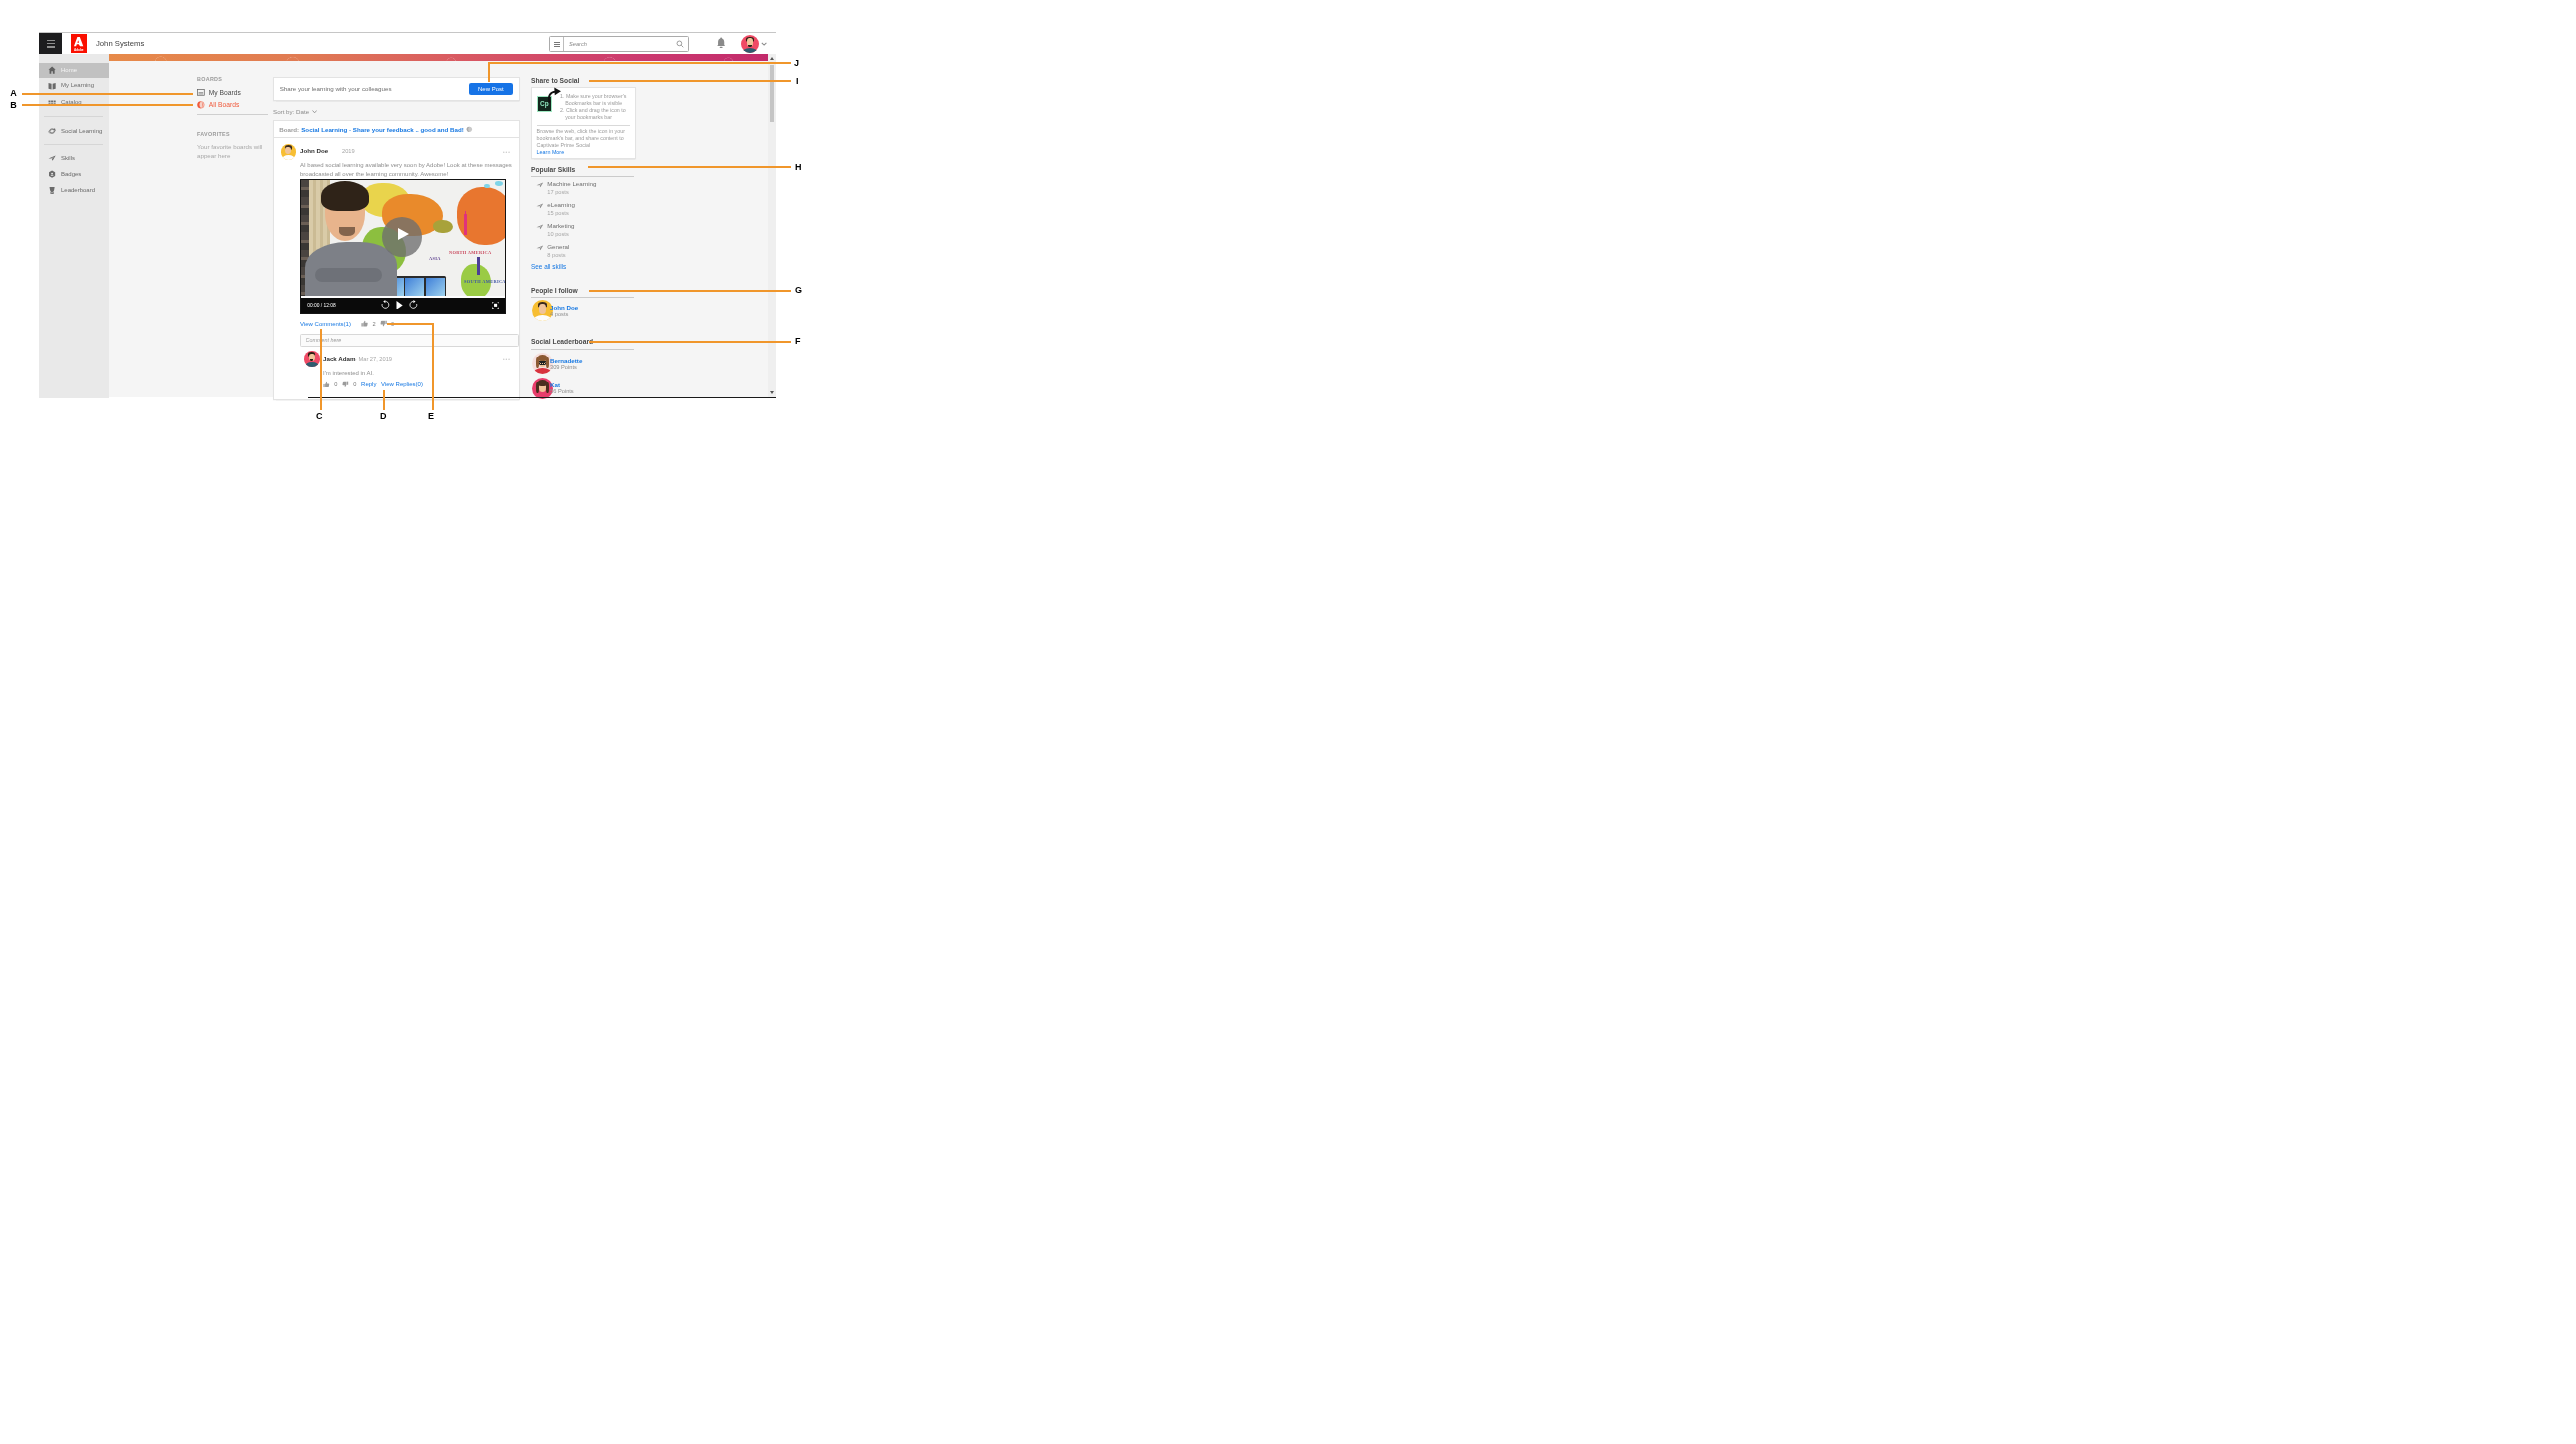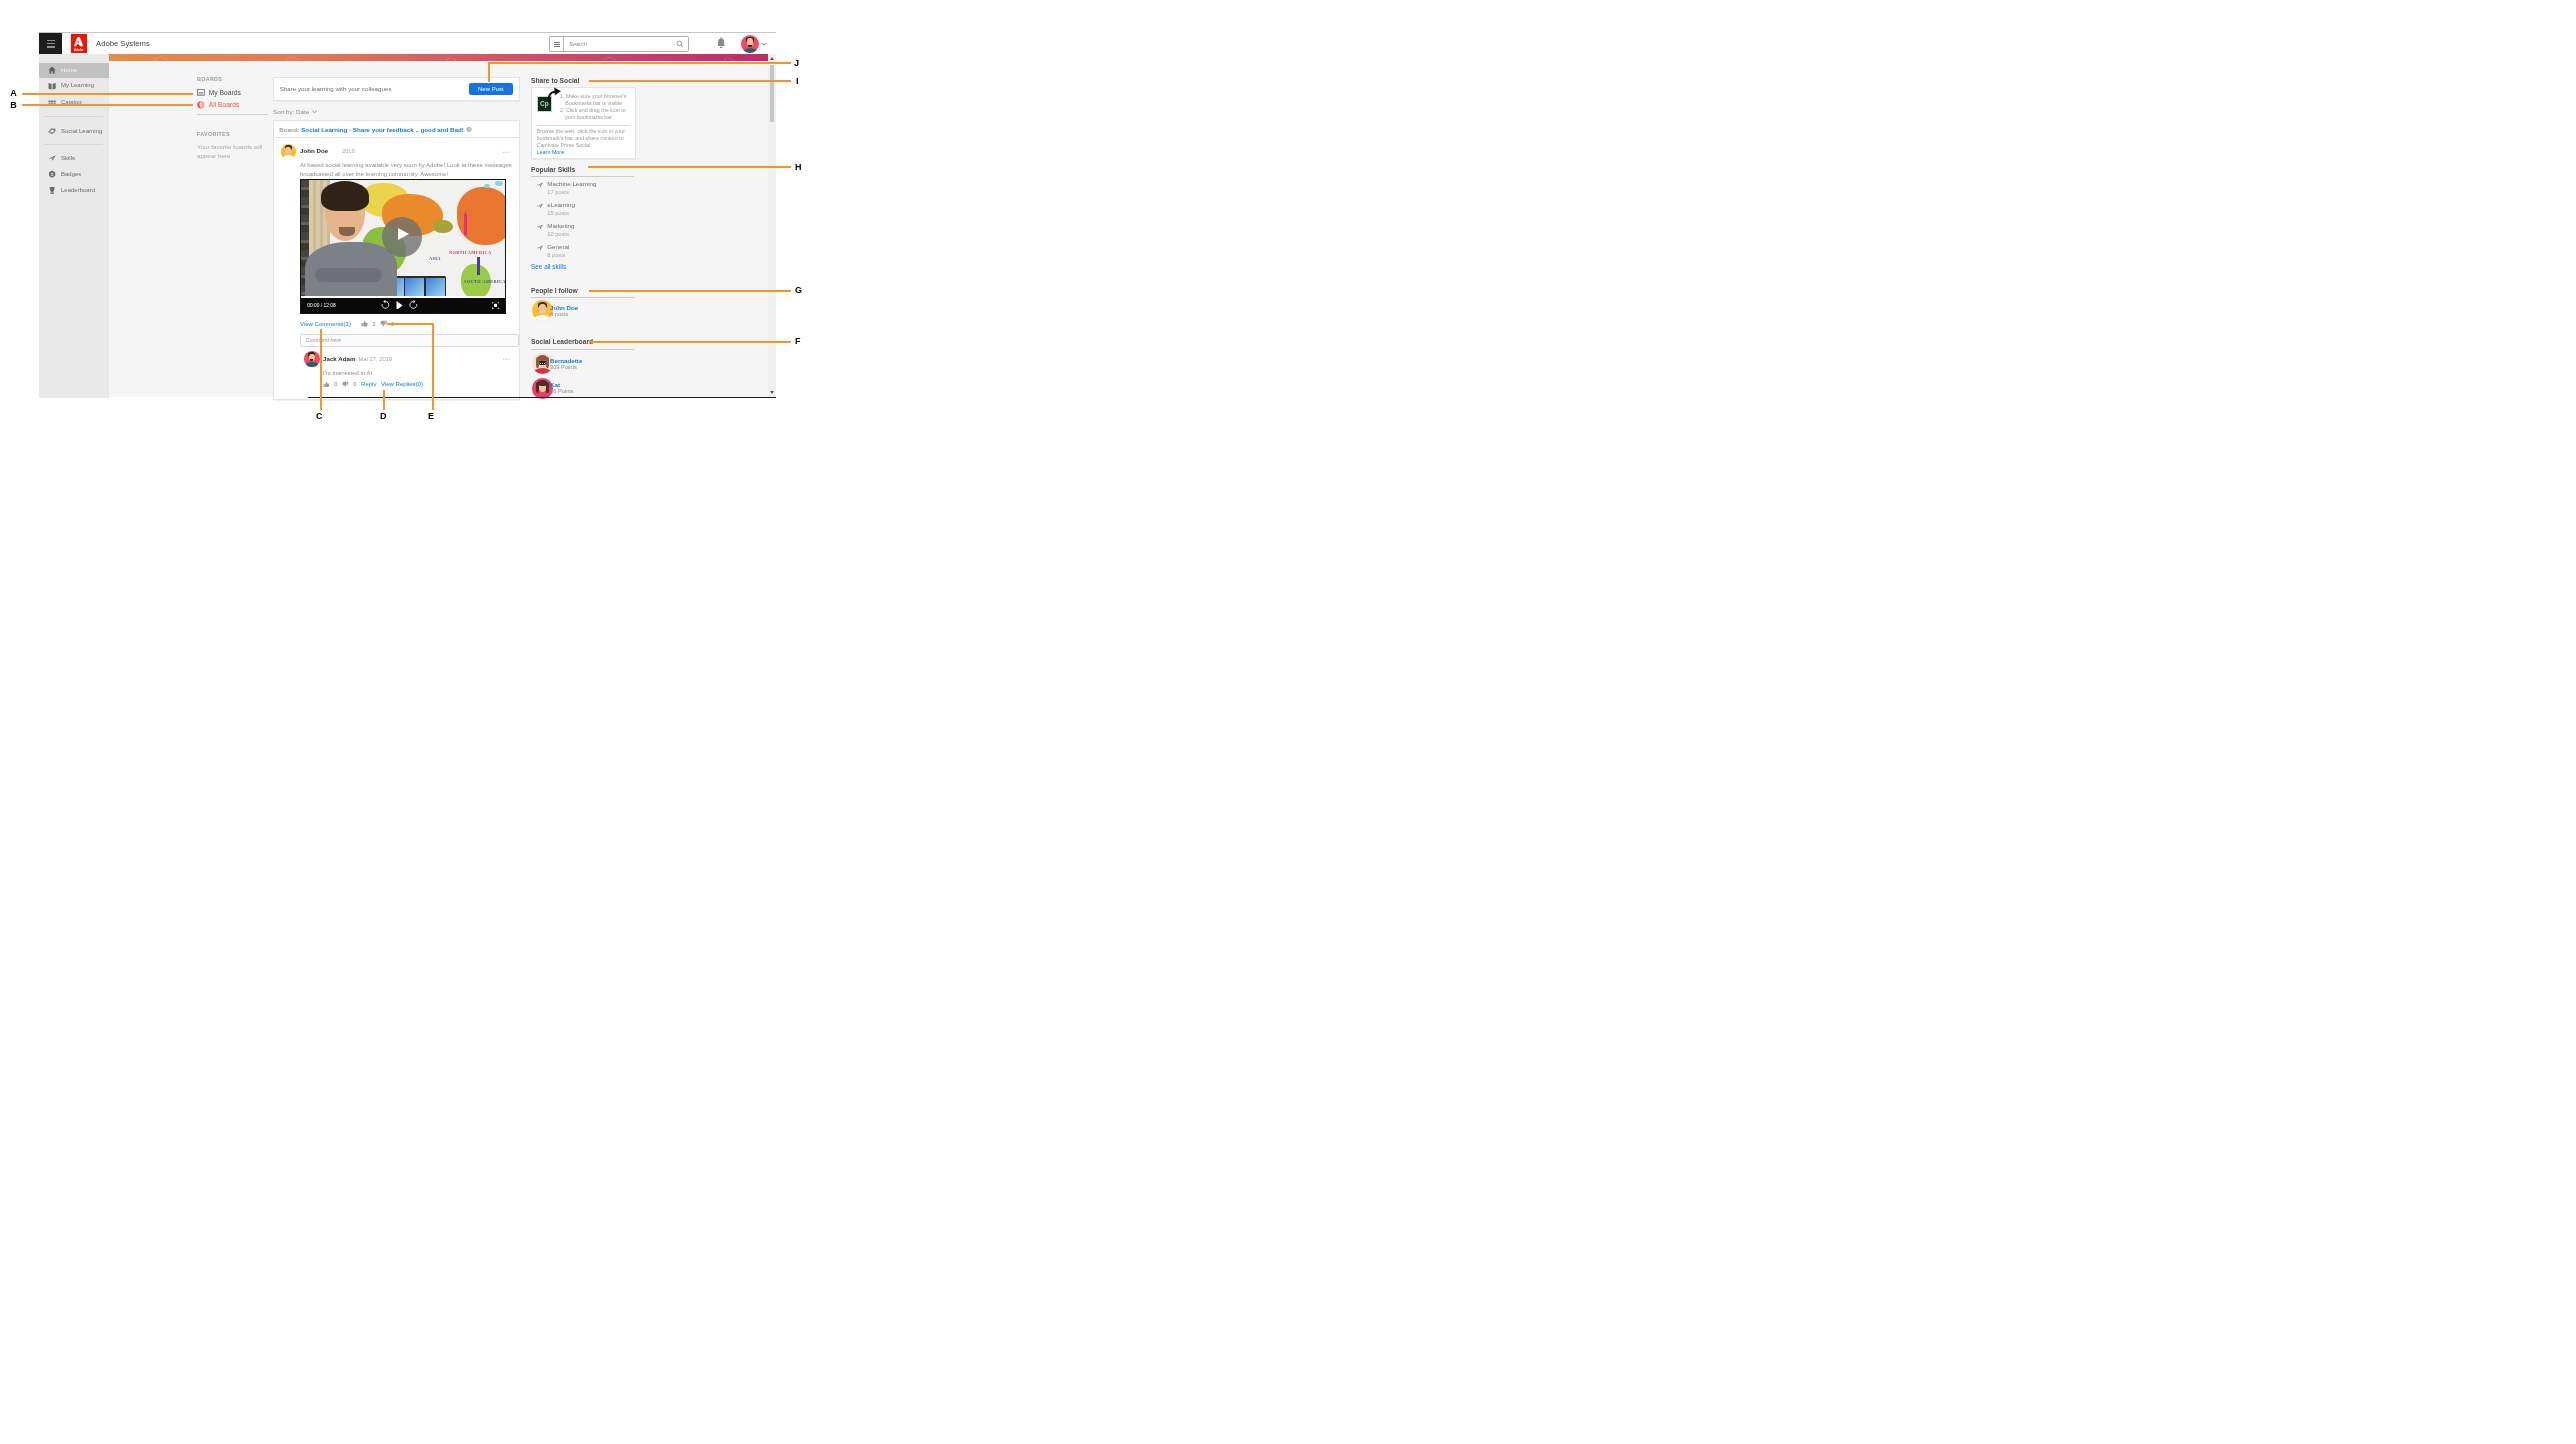--- a/index.html
+++ b/index.html
@@ -142,21 +142,21 @@
     <span class="bar" style="top:6.7px"></span>
     <span class="bar" style="top:9.8px"></span>
     <span class="bar" style="top:13px"></span>
   </div>
   <div class="abs adobe-logo">
     <svg width="11.3" height="11.3" viewBox="0 0 24 24">
       <path d="M9.3 2 2 22h4.6l1.5-4.6h4.1L15 22h6.9L14.5 2 9.3 2 Z M11 9l2 5.6H9.3L11 9Z" fill="#fff"></path>
     </svg>
     <span class="logo-word">Adobe</span>
   </div>
-  <div class="abs app-title">Adobe Systems</div>
+  <div class="abs app-title">John Systems</div>
 
   <div class="abs search-box">
     <span class="search-menu">
       <span class="bar" style="top:4.6px"></span>
       <span class="bar" style="top:6.7px"></span>
       <span class="bar" style="top:8.8px"></span>
     </span>
     <span class="search-placeholder">Search</span>
     <svg class="search-mag" width="8.2" height="8.2" viewBox="0 0 16 16">
       <circle cx="6.6" cy="6.6" r="4.6" fill="none" stroke="#777" stroke-width="1.4"></circle>

